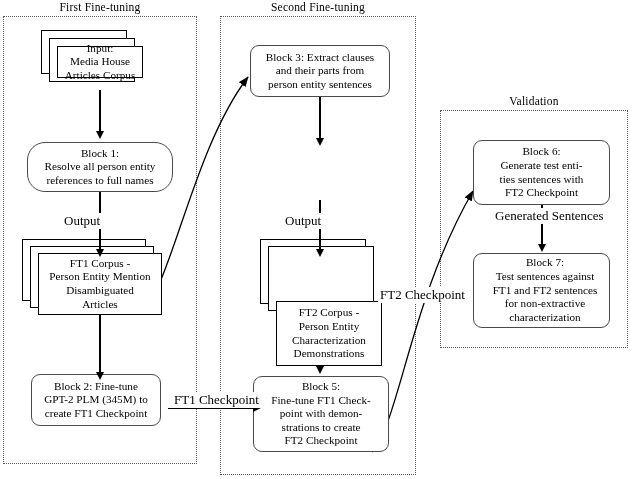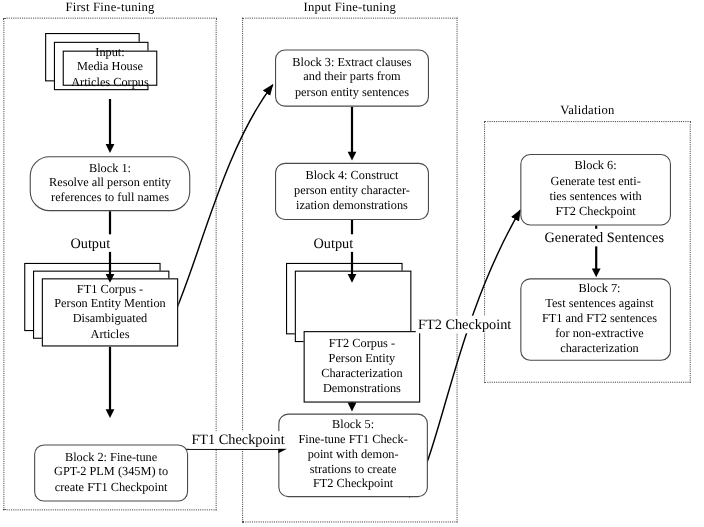--- a/index.html
+++ b/index.html
@@ -35,21 +35,21 @@
              z-index:2;overflow:visible;}
 </style>
 </head>
 <body>
 
 <div id="stage">
 
   <div class="group-title" style="left:3px;top:1px;width:194px;">First Fine-tuning</div>
   <div class="group-box" style="left:3px;top:16px;width:194px;height:448px;"></div>
 
-  <div class="group-title" style="left:220px;top:1px;width:196px;">Input Fine-tuning</div>
+  <div class="group-title" style="left:220px;top:1px;width:196px;">Second Fine-tuning</div>
   <div class="group-box" style="left:220px;top:16px;width:196px;height:459px;"></div>
 
   <div class="group-title" style="left:440px;top:95px;width:188px;">Validation</div>
   <div class="group-box" style="left:440px;top:110px;width:188px;height:238px;"></div>
 
   <svg class="curves" viewBox="0 0 640 479">
     <defs>
       <marker id="ah" markerWidth="9" markerHeight="9" refX="7.4" refY="3.2" orient="auto" markerUnits="strokeWidth">
         <path d="M0,0 L8,3.2 L0,6.4 z" fill="#000"></path>
       </marker>
@@ -80,38 +80,35 @@
   <div class="stack-layer" style="left:22px;top:239px;width:124px;height:62px;"></div>
   <div class="stack-layer" style="left:30px;top:246px;width:124px;height:62px;"></div>
   <div class="node doc" style="left:38px;top:253px;width:124px;height:62px;white-space:pre-line;">FT1 Corpus -
 Person Entity Mention
 Disambiguated
 Articles</div>
 
   <div class="edge v" style="left:99.3px;top:315px;height:58px;"></div>
   <div class="arrowhead down" style="left:95.5px;top:372px;"></div>
 
-  <div class="node rounded" style="left:31px;top:404px;width:140px;height:52px;white-space:pre-line;">Block 2: Fine-tune
+  <div class="node rounded" style="left:31px;top:374px;width:130px;height:52px;white-space:pre-line;">Block 2: Fine-tune
 GPT-2 PLM (345M) to
 create FT1 Checkpoint</div>
 
   <div class="edge h" style="left:168px;top:407.5px;width:86px;"></div>
   <div class="arrowhead right" style="left:253px;top:404px;"></div>
   <div class="elabel" style="left:172px;top:392px;">FT1 Checkpoint</div>
 
   <div class="node rounded" style="left:250px;top:45px;width:140px;height:52px;white-space:pre-line;">Block 3: Extract clauses
 and their parts from
 person entity sentences</div>
 
   <div class="edge v" style="left:319.3px;top:97px;height:42px;"></div>
   <div class="arrowhead down" style="left:315.5px;top:138px;"></div>
 
-  <div class="node rounded" style="left:250px;top:148px;width:140px;height:52px;white-space:pre-line;">Block 4: Construct
-person entity character-
-ization demonstrations</div>
 
   <div class="edge v" style="left:319.3px;top:200px;height:50px;"></div>
   <div class="arrowhead down" style="left:315.5px;top:249px;"></div>
   <div class="elabel" style="left:283px;top:213px;">Output</div>
 
   <div class="stack-layer" style="left:260px;top:239px;width:106px;height:65px;"></div>
   <div class="stack-layer" style="left:268px;top:246px;width:106px;height:65px;"></div>
   <div class="node doc" style="left:276px;top:253px;width:106px;height:65px;white-space:pre-line;margin-top:48px;">FT2 Corpus -
 Person Entity
 Characterization

